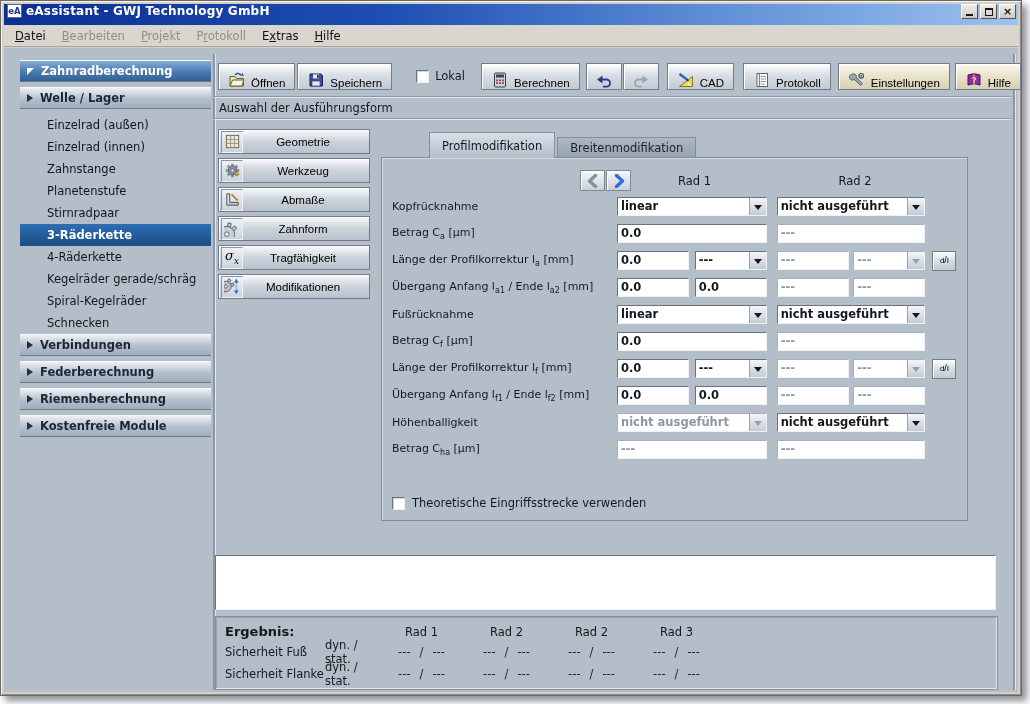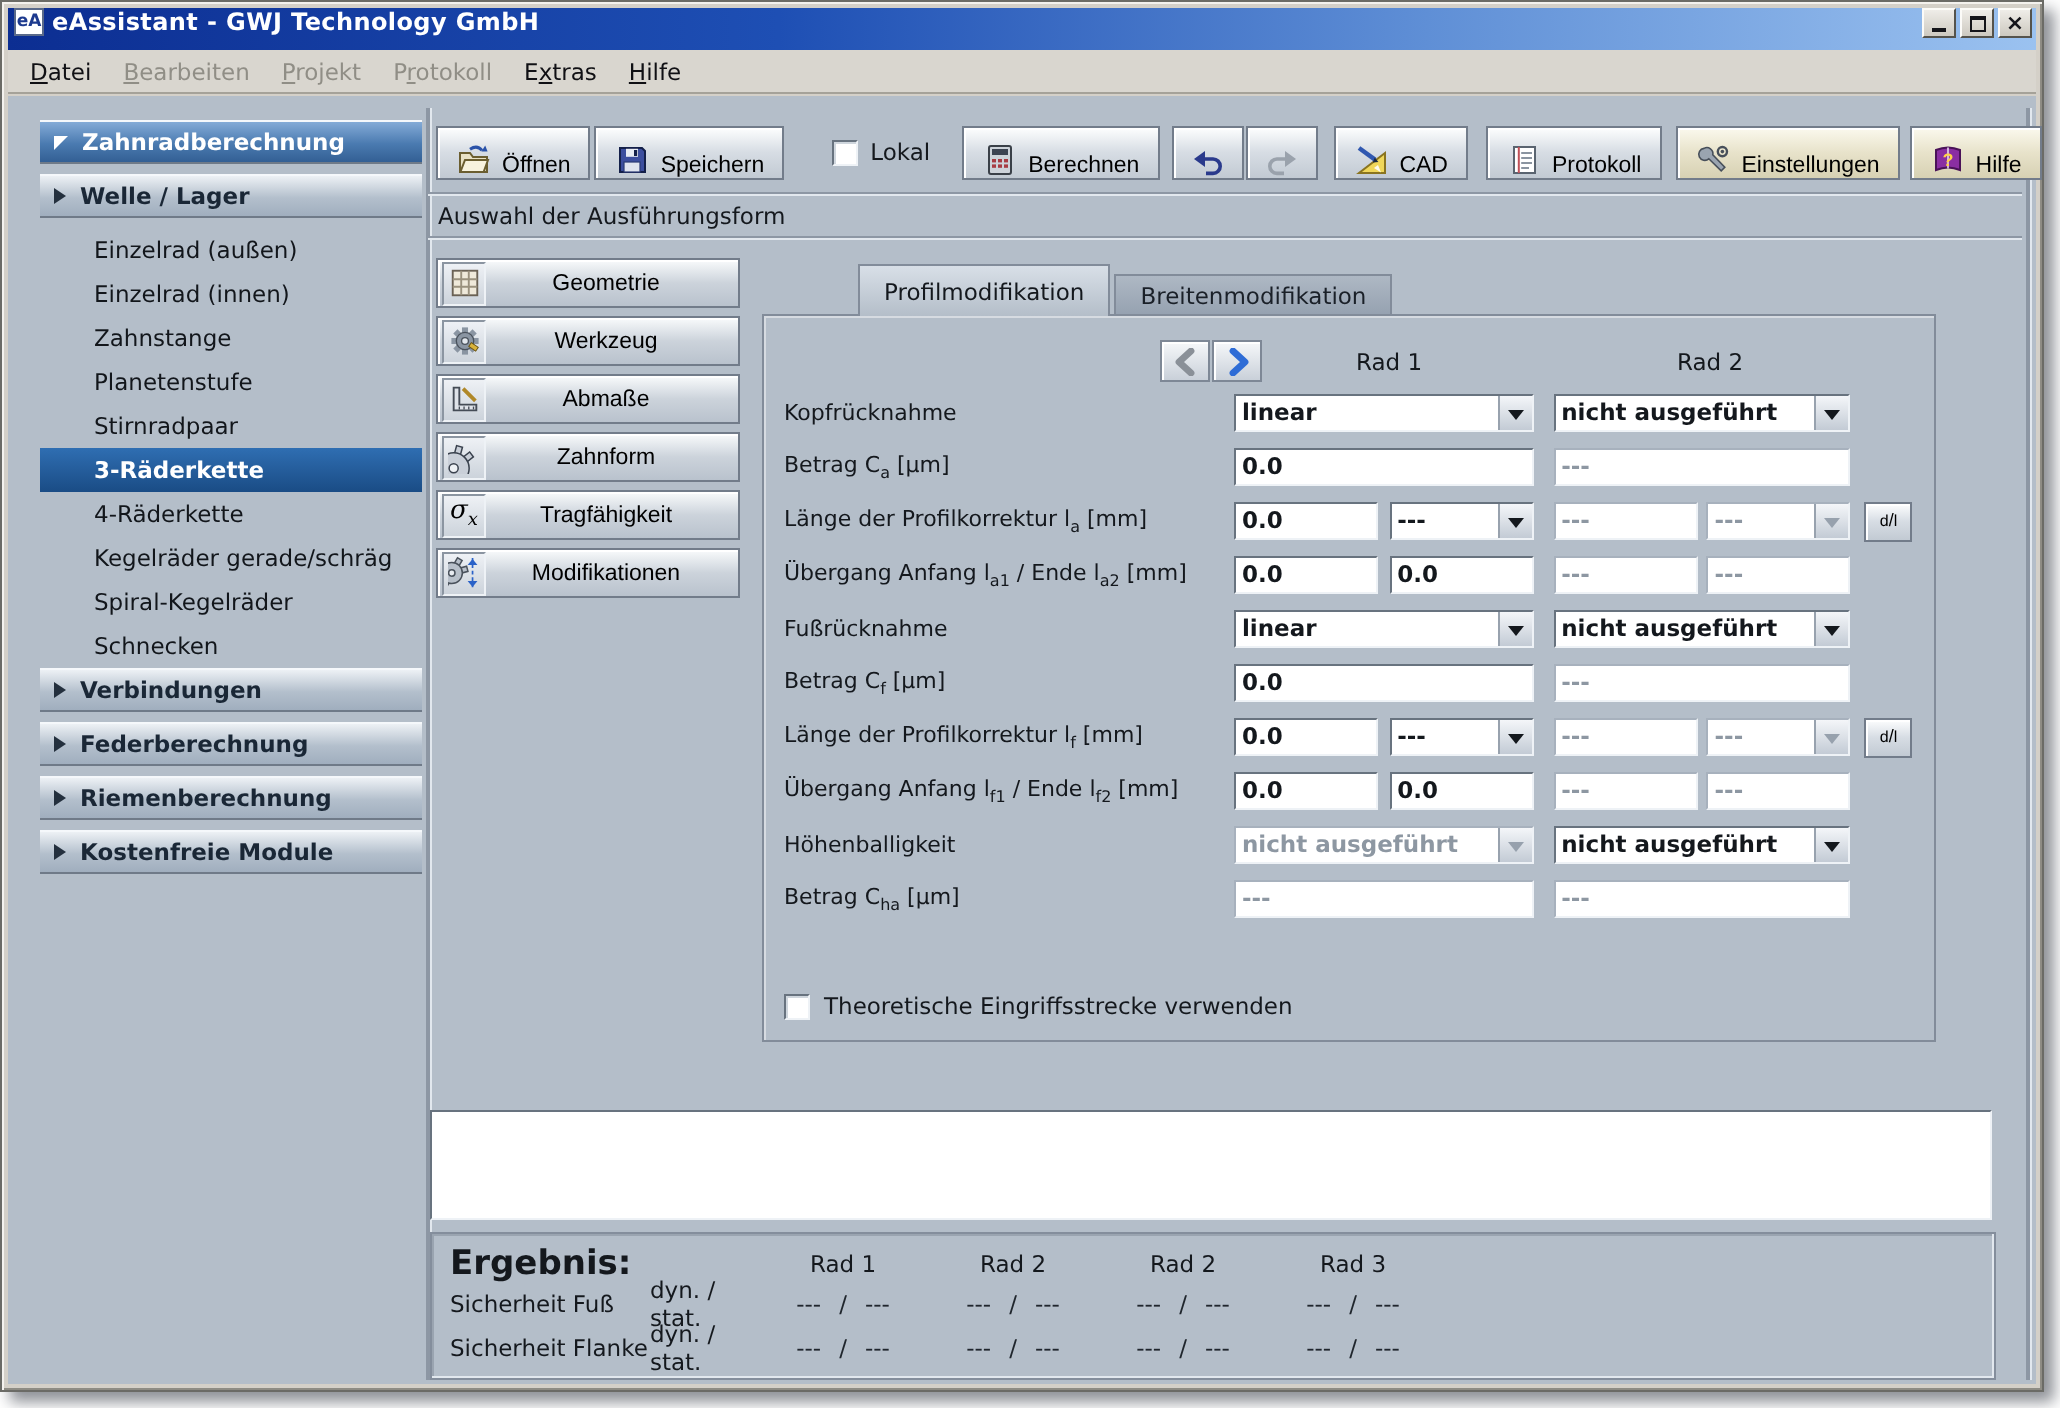--- a/index.html
+++ b/index.html
@@ -120,21 +120,21 @@
   .dl-btn sub { font-size:8px; vertical-align:-3px; }
   .cb-row { position:absolute; left:10px; top:338px; display:flex; align-items:center; gap:7px; font-size:11.5px; }
 
   
   .output-box { position:absolute; left:211px; top:507px; width:781px; height:55px; background:#fff;
     border:1px solid; border-color:#68737f #eef2f6 #eef2f6 #68737f; font-size:11.5px; padding:2px 4px; overflow:hidden; }
   .results { position:absolute; left:211px; top:568px; width:783px; height:74px;
     border:1px solid #848e9c; box-shadow:inset -1px -1px 0 #e2e8ee, inset 1px 1px 0 #9aa4b0;
     padding:5px 0 0 9px; display:grid; grid-template-columns:100px 54px 85px 85px 85px 85px;
     grid-template-rows:19px 22px 22px; align-items:center; }
-  .res-title { grid-column:1 / 3; font-weight:bold; font-size:17px; }
+  .res-title { grid-column:1 / 3; font-weight:bold; font-size:13px; }
   .res-h { text-align:center; font-size:11.5px; }
   .res-label { font-size:11.5px; }
   .res-sub { font-size:11.5px; }
   .res-val { display:flex; justify-content:center; gap:9px; font-size:11.5px; color:#20262d; }
 
   svg { display:block; }
 </style>
 </head>
 <body>
 

